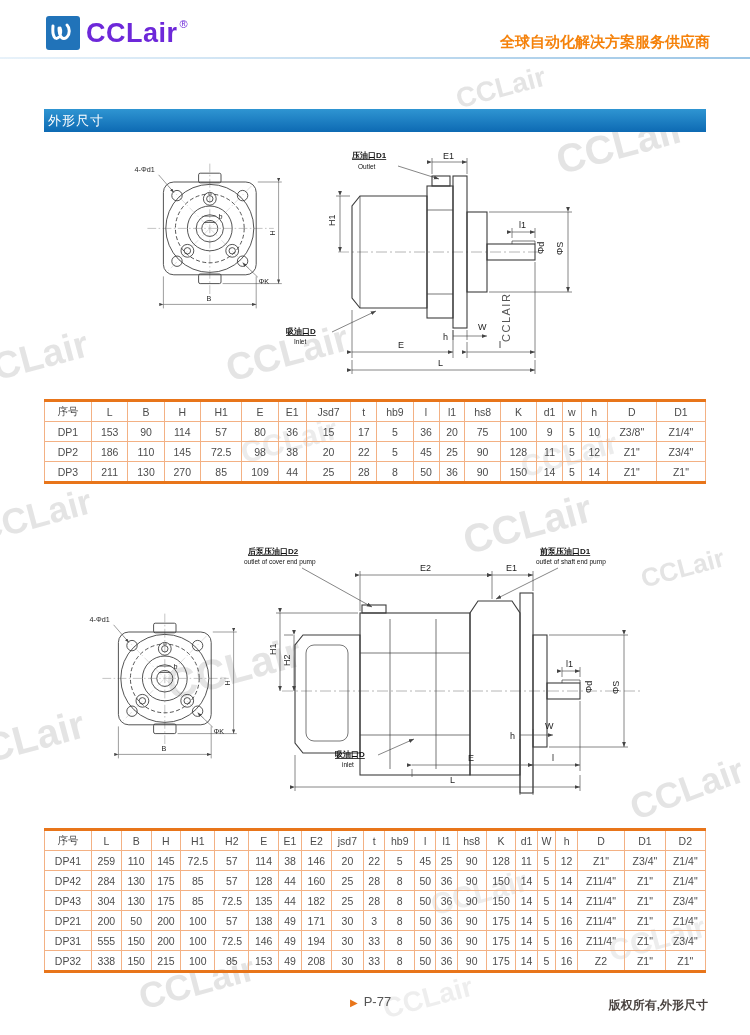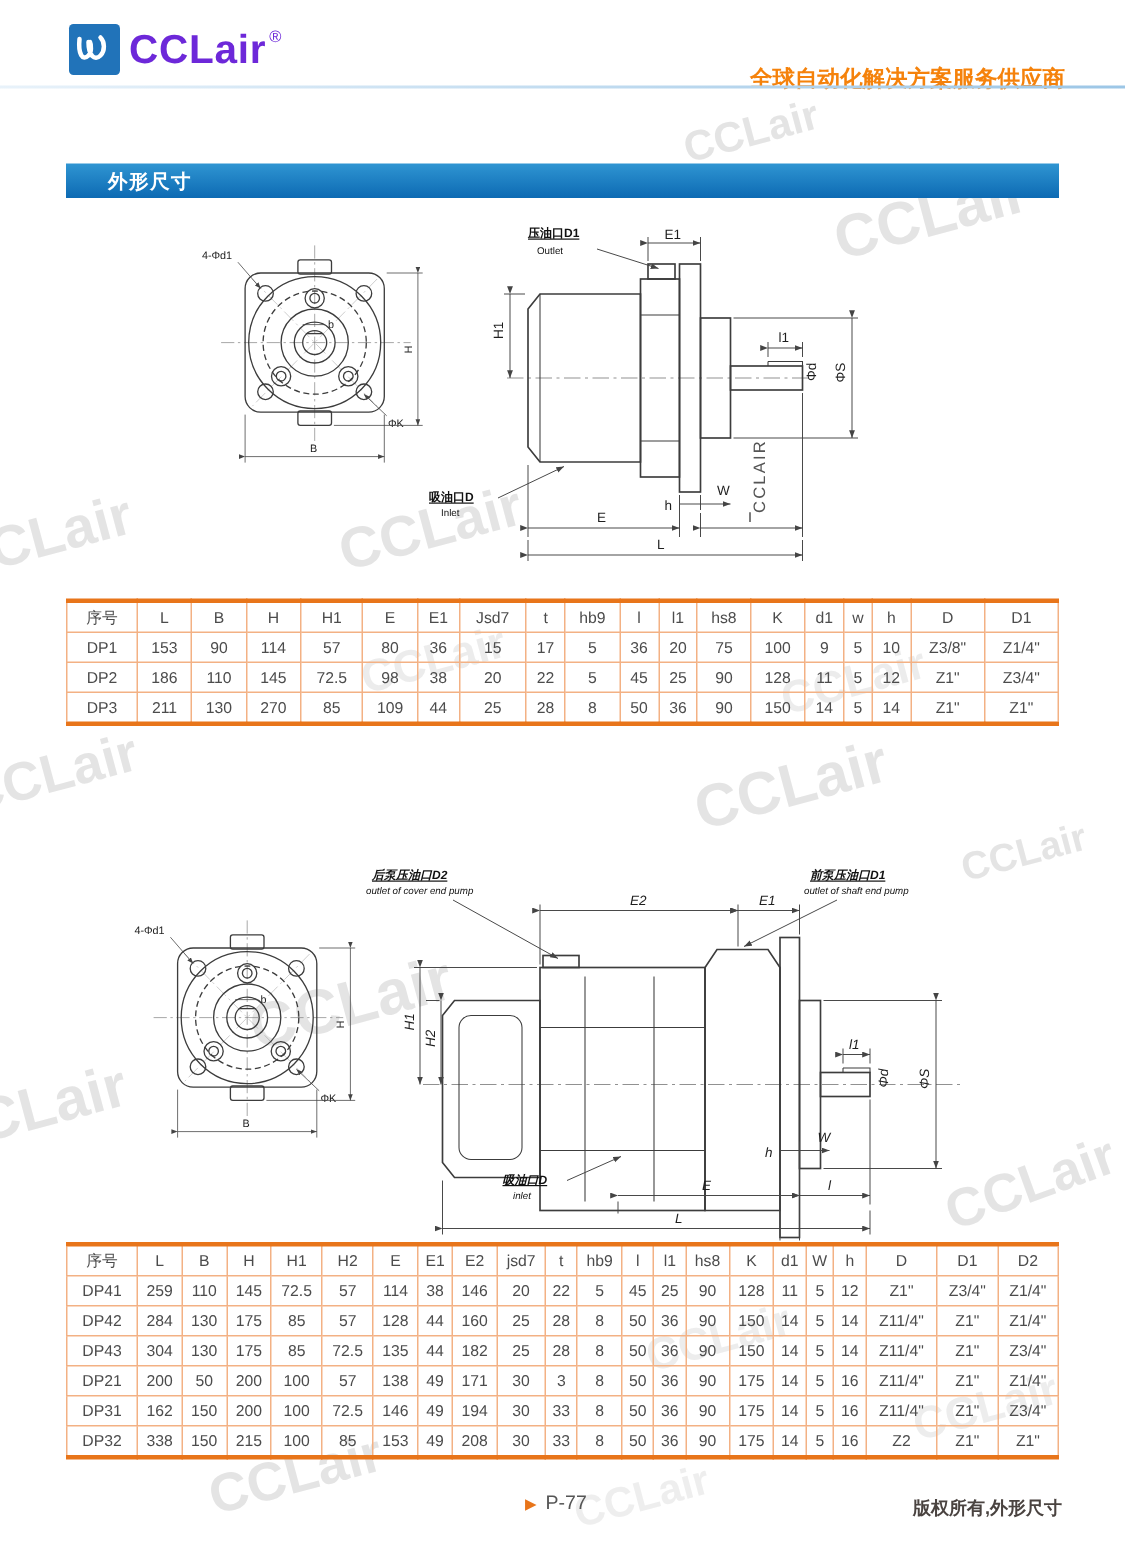--- a/index.html
+++ b/index.html
@@ -2,27 +2,27 @@
 <html><head>
 <meta charset="utf-8">
 <style>
   html,body{margin:0;padding:0;background:#fff;}
   #page{position:relative;width:750px;height:1035px;background:#fff;overflow:hidden;
         font-family:"Liberation Sans",sans-serif;}
   
   #logo-box{position:absolute;left:46px;top:16px;width:34px;height:34px;}
   #brand{position:absolute;left:86px;top:18px;font-size:27px;font-weight:bold;color:#6d28d9;letter-spacing:0.5px;}
   #brand sup{font-size:11px;font-weight:normal;position:relative;top:-4px;left:2px;}
-  #slogan{position:absolute;right:40px;top:43px;font-size:15px;font-weight:bold;color:#f5820b;}
+  #slogan{position:absolute;right:40px;top:33px;font-size:15px;font-weight:bold;color:#f5820b;}
   #header-line{position:absolute;left:0;top:57px;width:750px;height:2px;
                background:linear-gradient(to right,#e8f2fa,#9cc6e6);}
   
   #title-bar{position:absolute;left:44px;top:109px;width:662px;height:23px;
              background:linear-gradient(to bottom,#2f95d2,#0d6ab3);display:flex;align-items:center;}
-  #title-bar span{color:#fff;font-size:13px;font-weight:bold;padding-left:28px;letter-spacing:1px;}
+  #title-bar span{color:#fff;font-size:13px;font-weight:normal;padding-left:4px;letter-spacing:1px;}
   
   .tbl-wrap{position:absolute;left:44px;width:662px;}
   #table1-wrap{top:399px;}
   #table2-wrap{top:828px;}
   table.dimtable{border-collapse:collapse;width:100%;
                  border-top:3px solid #e8751a;border-bottom:3px solid #e8751a;border-radius:23px;}
   table.dimtable th,table.dimtable td{border:1px solid #f3b184;font-size:10.5px;color:#4c4c4c;
                  text-align:center;padding:2px 1px;height:15px;white-space:nowrap;font-weight:normal;}
   
   .drawing{position:absolute;}
@@ -341,21 +341,21 @@
         <line x1="38" y1="198" x2="154" y2="198" marker-start="url(#fa2)" marker-end="url(#fa2)"></line>
         <text x="92" y="194">B</text>
         <line x1="156" y1="45" x2="186" y2="45"></line>
           <line x1="112" y1="172" x2="186" y2="172"></line>
         <line x1="182" y1="45" x2="182" y2="172" marker-start="url(#fa2)" marker-end="url(#fa2)"></line>
         <text x="177" y="112" transform="rotate(-90 177 112)">H</text>
       </g>
     </svg>
   </div>
 
-  <div class="drawing" style="left:240px;top:575px;width:420px;height:270px;font-style:italic;">
+  <div class="drawing" style="left:240px;top:543px;width:420px;height:270px;">
     <svg viewBox="0 0 420 270" width="420" height="270">
       <defs>
           <marker id="sa2" markerWidth="9" markerHeight="7" refX="8" refY="3" orient="auto">
             <path d="M0 0 L8 3 L0 6 Z" fill="#444"></path>
           </marker>
         </defs>
       <g class="cl">
           <line x1="42" y1="148" x2="400" y2="148"></line>
         </g>
       <g class="geo">
@@ -542,21 +542,21 @@
             <td>175</td>
             <td>14</td>
             <td>5</td>
             <td>16</td>
             <td>Z11/4"</td>
             <td>Z1"</td>
             <td>Z1/4"</td>
           </tr>
           <tr>
             <td>DP31</td>
-            <td>162</td>
+            <td>555</td>
             <td>150</td>
             <td>200</td>
             <td>100</td>
             <td>72.5</td>
             <td>146</td>
             <td>49</td>
             <td>194</td>
             <td>30</td>
             <td>33</td>
             <td>8</td>

